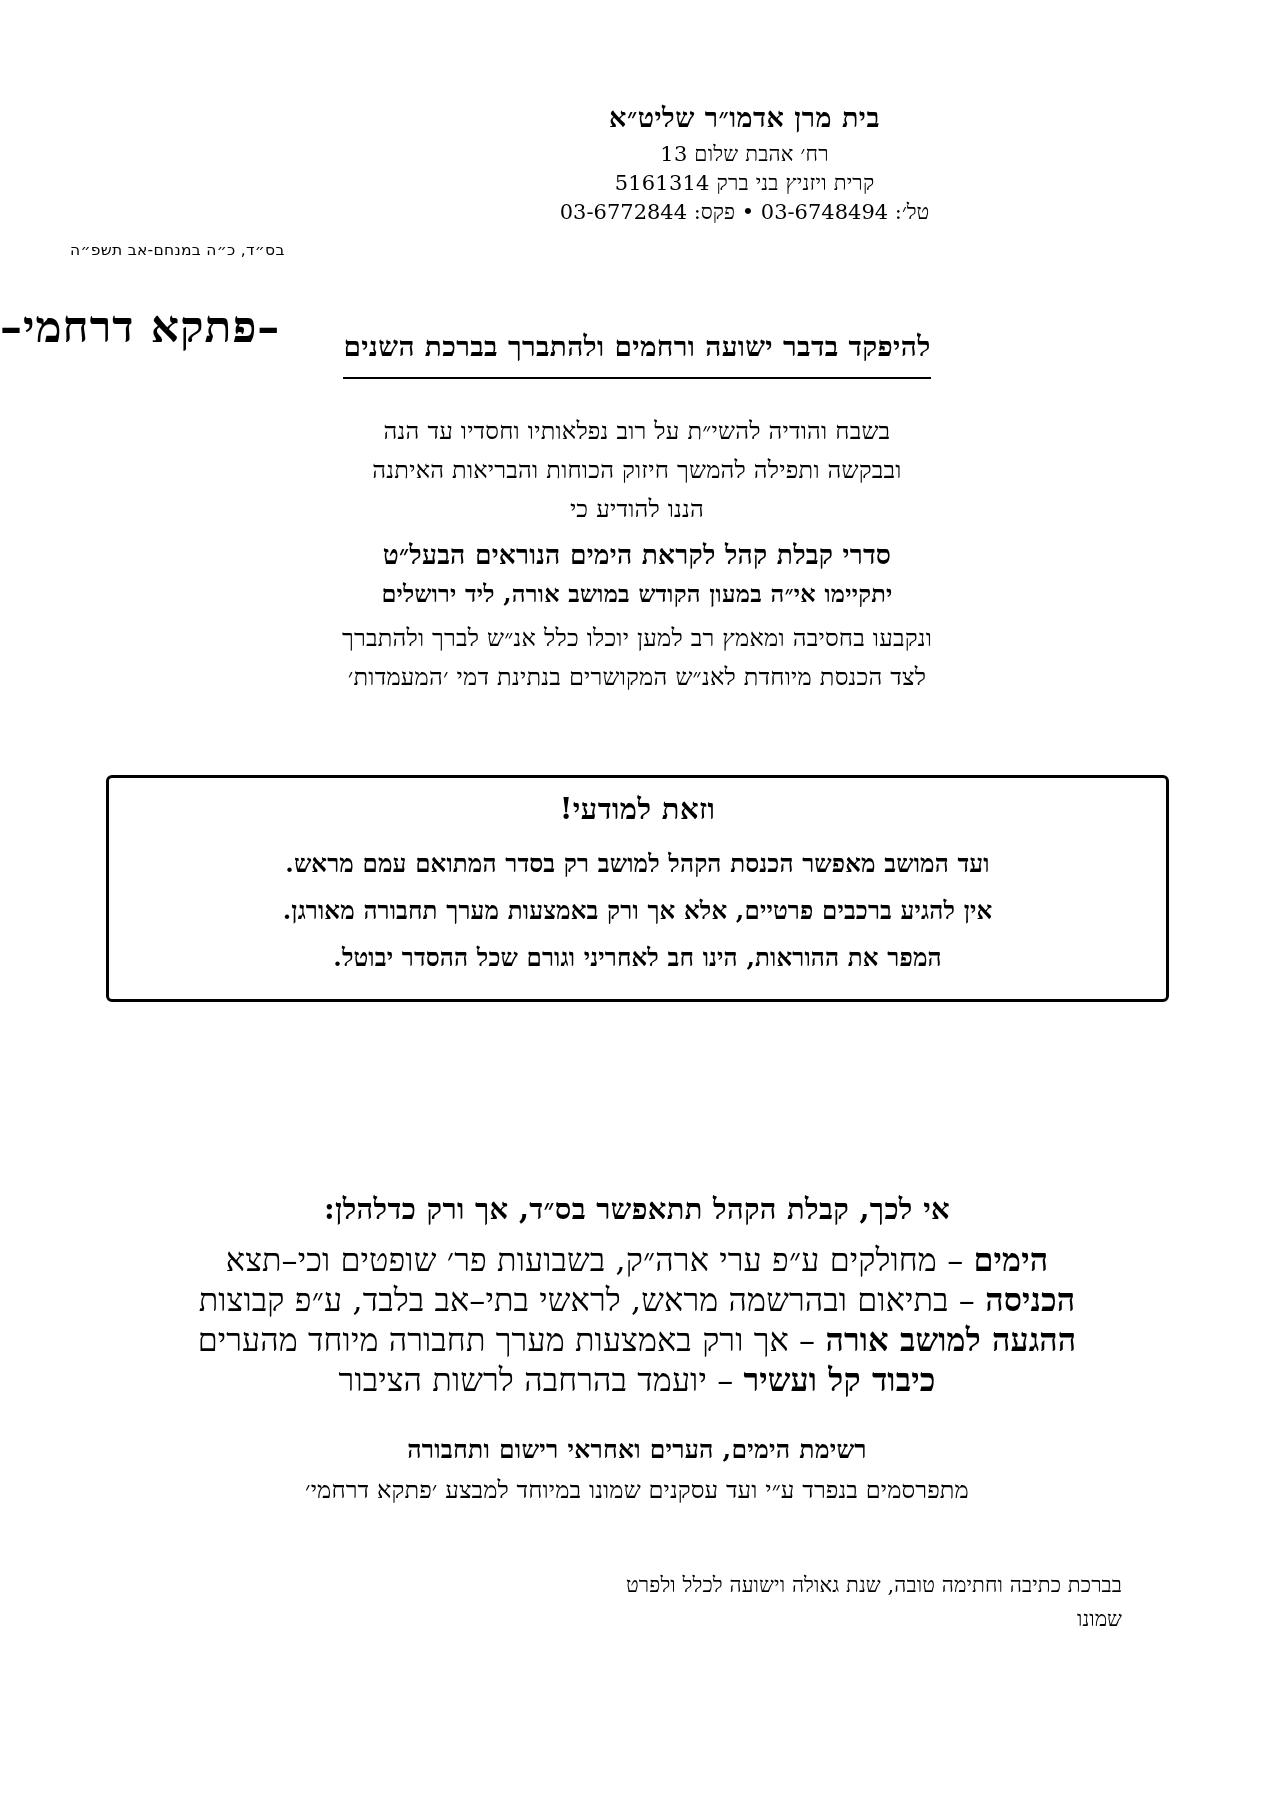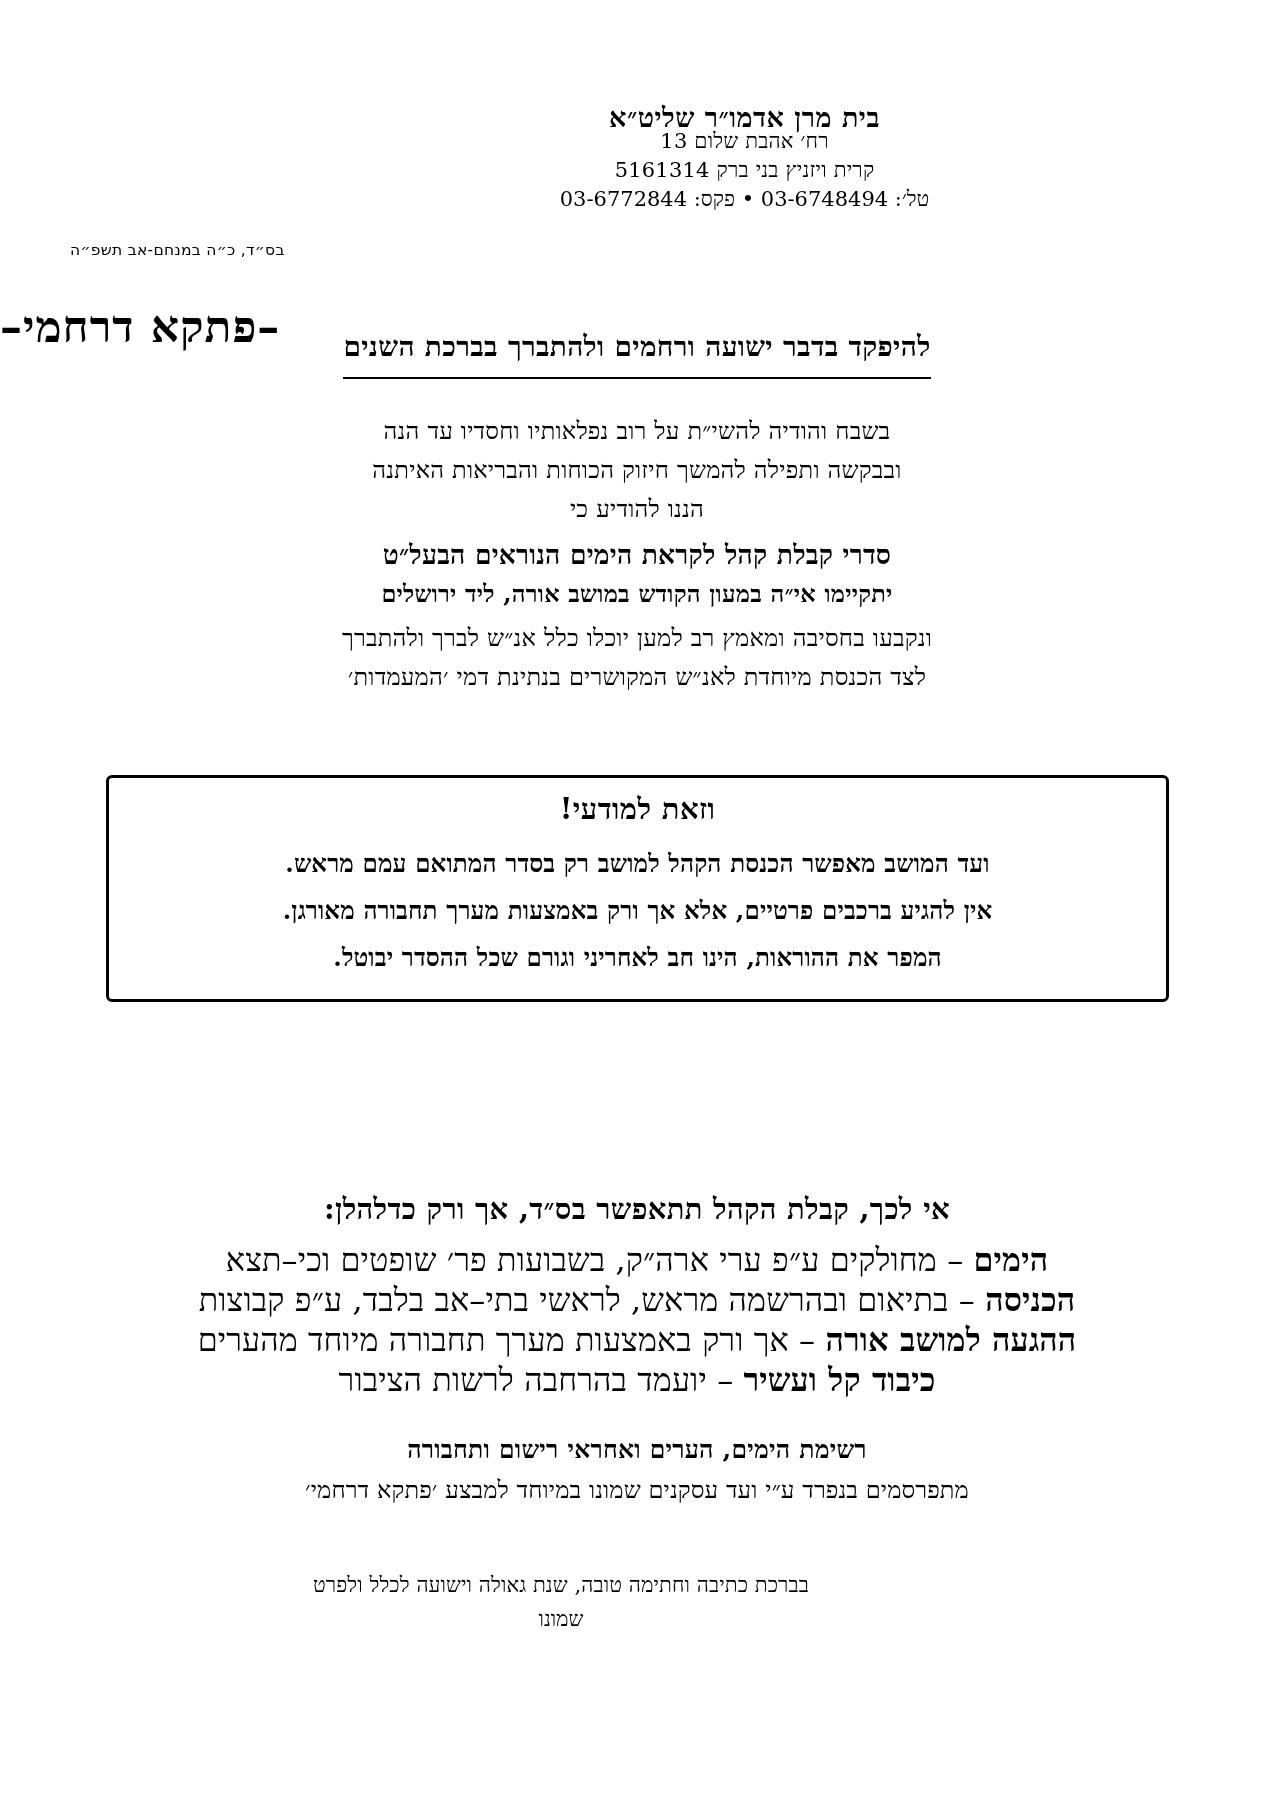--- a/index.html
+++ b/index.html
@@ -33,20 +33,21 @@
     width: 1274px;
     padding-left: 215px;
     box-sizing: border-box;
     text-align: center;
     line-height: 1.0;
   }
   .lh-title {
     font-size: 27px;
     font-weight: bold;
     letter-spacing: 0.5px;
+    margin-bottom: 13px;
   }
   .lh-line {
     font-size: 21px;
     font-weight: normal;
     margin-bottom: 8px;
     letter-spacing: 0.2px;
   }
   .lh-line.phones {
     margin-bottom: 0;
     letter-spacing: 0px;
@@ -192,21 +193,20 @@
     font-size: 24px;
     line-height: 40px;
     letter-spacing: 0.1px;
     white-space: nowrap;
   }
   .blessing {
     position: absolute;
     top: 1568px;
     left: 0;
     width: 1122px;
-    text-align: center;
   }
   .blessing-line {
     font-size: 21px;
     line-height: 34px;
     letter-spacing: 0.1px;
     white-space: nowrap;
   }
   .blessing-sig {
     font-size: 21px;
     line-height: 34px;

